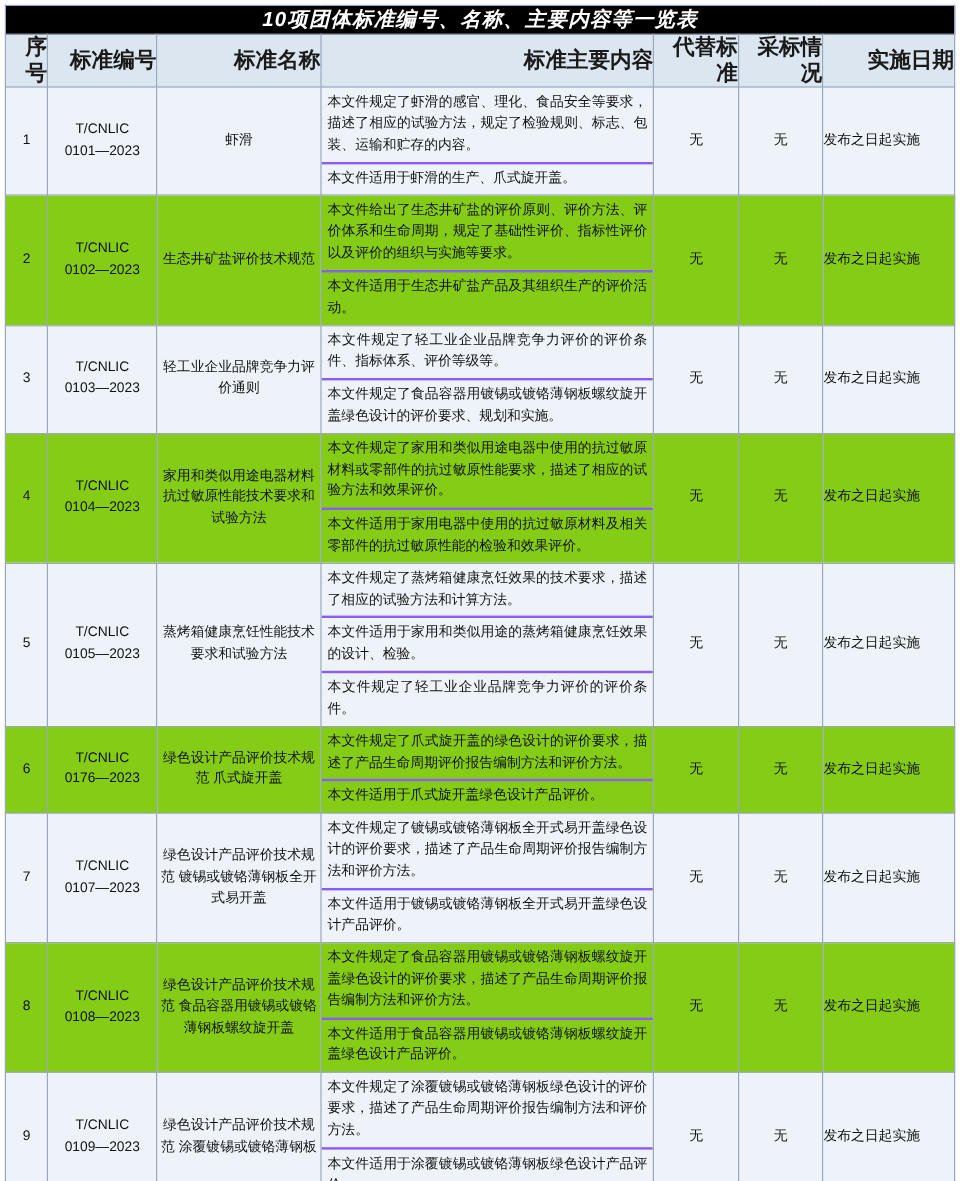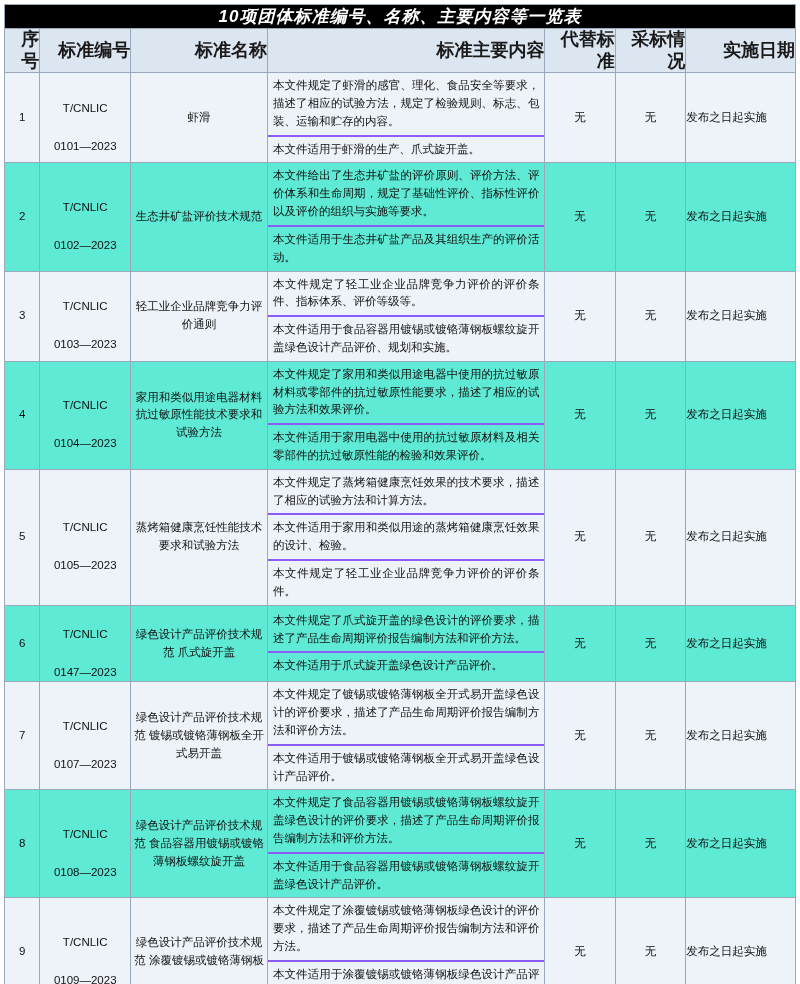--- a/index.html
+++ b/index.html
@@ -65,22 +65,22 @@
     padding: 4px 5px;
     font-size: 11.5px;
     line-height: 1.55;
     text-align: justify;
     text-justify: inter-ideograph;
     color: #111;
   }
   .content-sub:last-child { border-bottom: none; }
   .content-wrap { padding: 0; }
   .row-shade td { background: #eef3f9; }
-  .row-plain td { background: #5eead4; }
-  .nowrapcode { white-space: nowrap; margin-top: 20px; }
+  .row-plain td { background: #84cc16; }
+  .nowrapcode { white-space: nowrap; }
 </style>
 </head>
 <body>
 
 <div class="page">
   <table class="std-table">
     <colgroup>
       <col style="width:34px">
       <col style="width:88px">
       <col style="width:132px">
@@ -136,21 +136,21 @@
         </tr>
         <tr class="row-shade">
           <td class="cell c-seq">3</td>
           <td class="cell c-code">
             <div class="nowrapcode">T/CNLIC</div>
             <div class="nowrapcode">0103—2023</div>
           </td>
           <td class="cell c-name">轻工业企业品牌竞争力评价通则</td>
           <td class="c-content content-wrap">
             <div class="content-sub">本文件规定了轻工业企业品牌竞争力评价的评价条件、指标体系、评价等级等。</div>
-            <div class="content-sub">本文件适用于食品容器用镀锡或镀铬薄钢板螺纹旋开盖绿色设计产品评价、规划和实施。</div>
+            <div class="content-sub">本文件规定了食品容器用镀锡或镀铬薄钢板螺纹旋开盖绿色设计的评价要求、规划和实施。</div>
           </td>
           <td class="cell c-repl">无</td>
           <td class="cell c-adopt">无</td>
           <td class="cell c-date">发布之日起实施</td>
         </tr>
         <tr class="row-plain">
           <td class="cell c-seq">4</td>
           <td class="cell c-code">
             <div class="nowrapcode">T/CNLIC</div>
             <div class="nowrapcode">0104—2023</div>
@@ -177,21 +177,21 @@
             <div class="content-sub">本文件规定了轻工业企业品牌竞争力评价的评价条件。</div>
           </td>
           <td class="cell c-repl">无</td>
           <td class="cell c-adopt">无</td>
           <td class="cell c-date">发布之日起实施</td>
         </tr>
         <tr class="row-plain">
           <td class="cell c-seq">6</td>
           <td class="cell c-code">
             <div class="nowrapcode">T/CNLIC</div>
-            <div class="nowrapcode">0147—2023</div>
+            <div class="nowrapcode">0176—2023</div>
           </td>
           <td class="cell c-name">绿色设计产品评价技术规范 爪式旋开盖</td>
           <td class="c-content content-wrap">
             <div class="content-sub">本文件规定了爪式旋开盖的绿色设计的评价要求，描述了产品生命周期评价报告编制方法和评价方法。</div>
             <div class="content-sub">本文件适用于爪式旋开盖绿色设计产品评价。</div>
           </td>
           <td class="cell c-repl">无</td>
           <td class="cell c-adopt">无</td>
           <td class="cell c-date">发布之日起实施</td>
         </tr>

